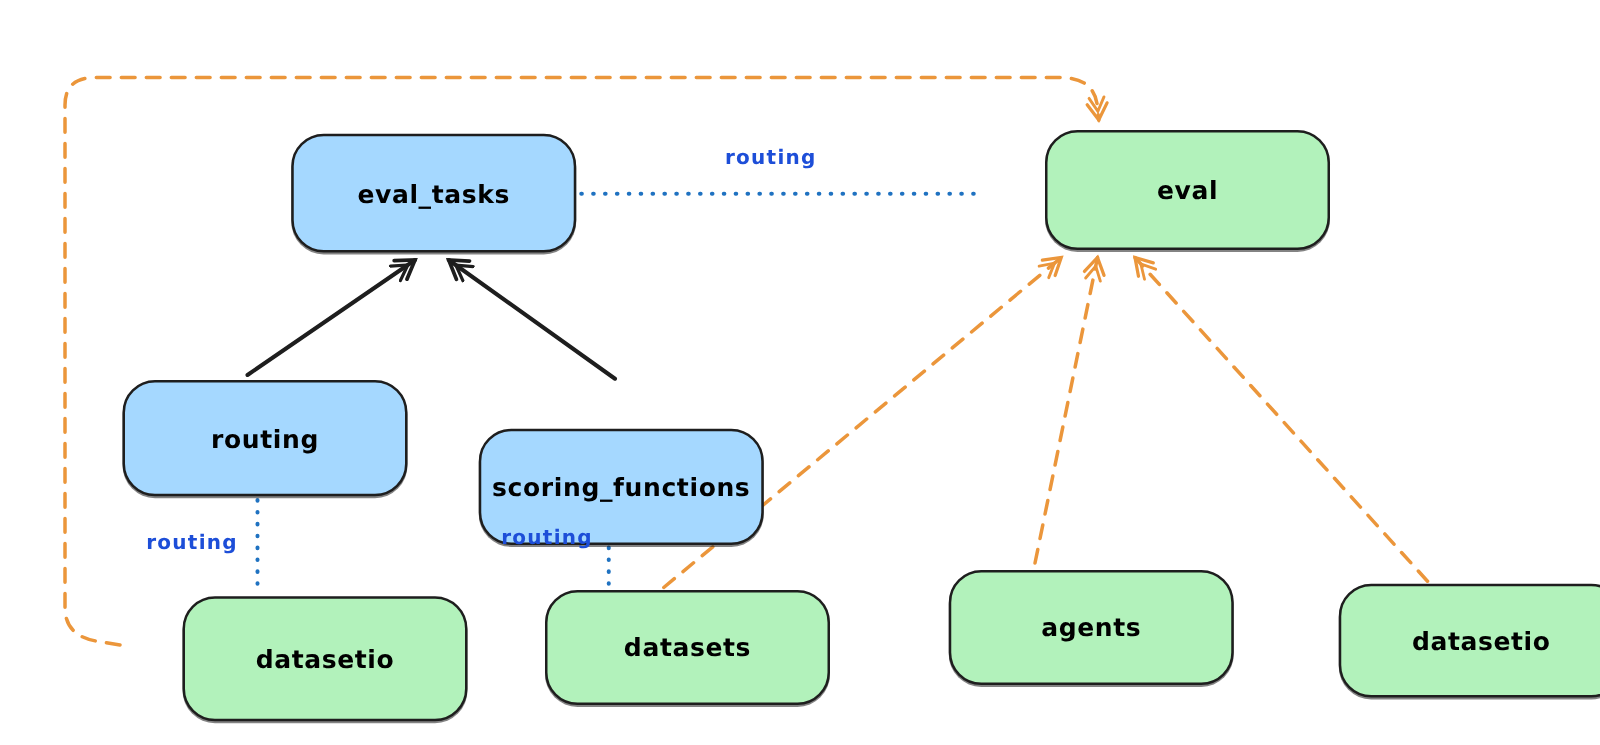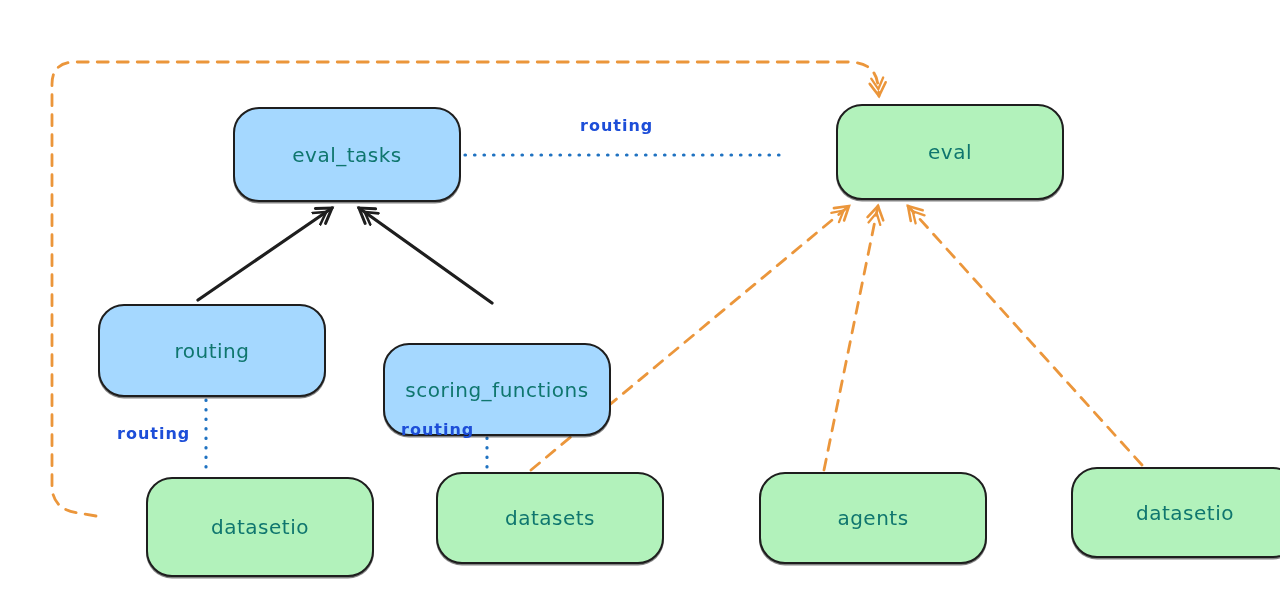--- a/index.html
+++ b/index.html
@@ -22,35 +22,36 @@
     height: 596px;
   }
   .node {
     position: absolute;
     display: flex;
     align-items: center;
     justify-content: center;
     border: 2.6px solid #1e1e1e;
     border-radius: 26px;
     font-size: 20px;
-    color: #0f766e;
+    color: #000000;
     letter-spacing: 0.5px;
     box-sizing: border-box;
     box-shadow: 0 1.5px 0 rgba(30,30,30,0.55);
+    font-weight: bold;
   }
   .node.blue  { background: #a5d8ff; }
   .node.green { background: #b2f2bb; margin-left: 48px; }
 
   #n-eval_tasks        { left: 233px; top: 107px; width: 228px; height: 95px; }
   #n-eval              { left: 788px; top: 104px; width: 228px; height: 96px; }
   #n-datasets          { left:  98px; top: 304px; width: 228px; height: 93px; }
   #n-scoring_functions { left: 383px; top: 303px; width: 228px; height: 93px; margin-top: 40px; }
   #n-datasetio         { left:  98px; top: 477px; width: 228px; height: 100px; }
   #n-scoring           { left: 388px; top: 472px; width: 228px; height: 92px; }
-  #n-agents            { left: 711px; top: 472px; width: 228px; height: 92px; }
+  #n-agents            { left: 711px; top: 456px; width: 228px; height: 92px; }
   #n-inference         { left:1023px; top: 467px; width: 228px; height: 91px; }
 
   .routing-label {
     position: absolute;
     color: #1d4ed8;
     font-weight: 700;
     font-size: 16px;
     letter-spacing: 1px;
   }
   #rl-top      { left: 580px; top: 116px; }

